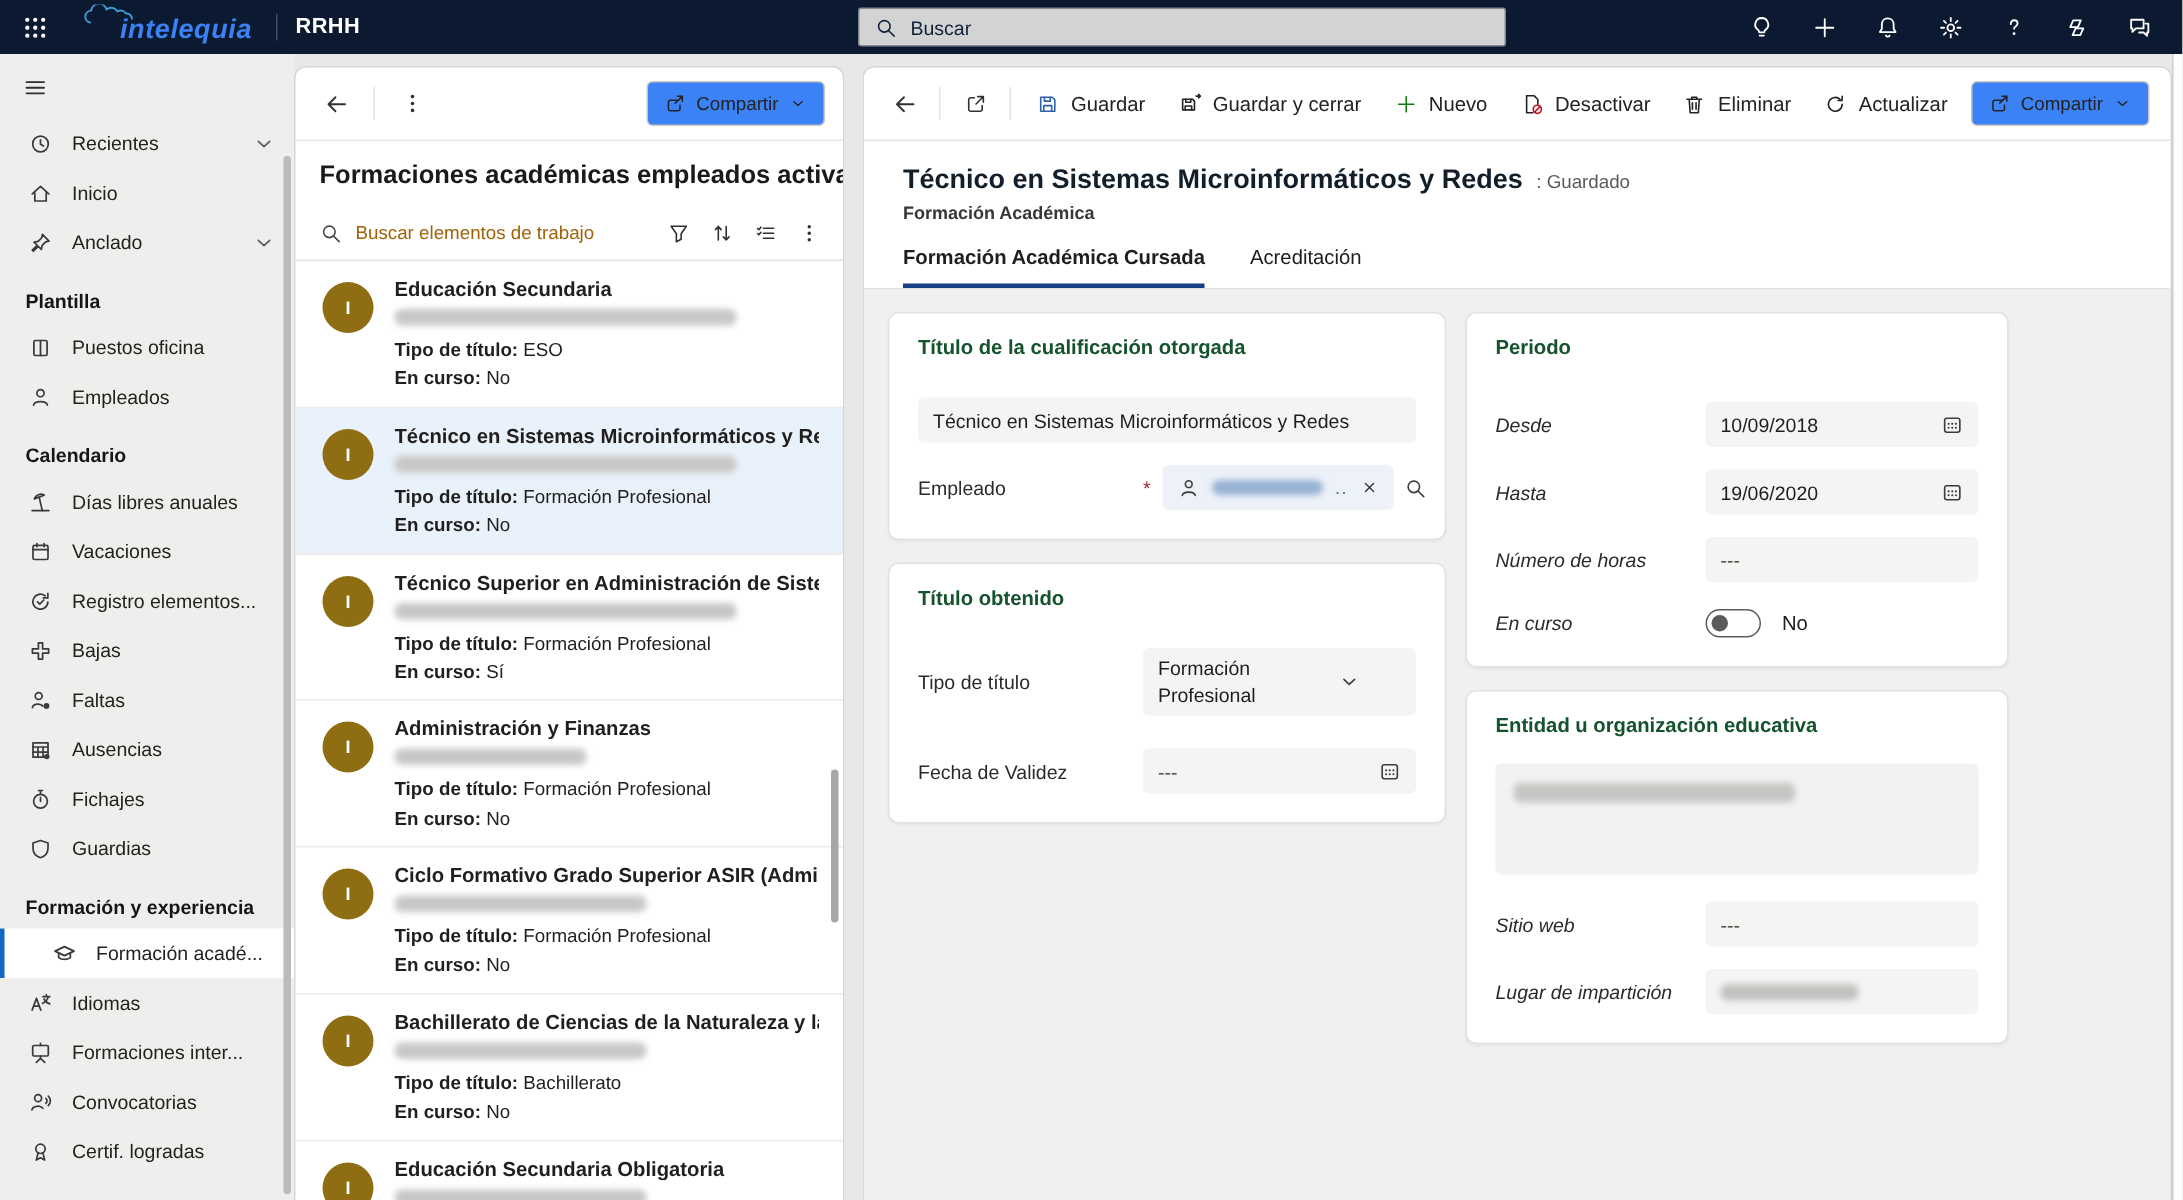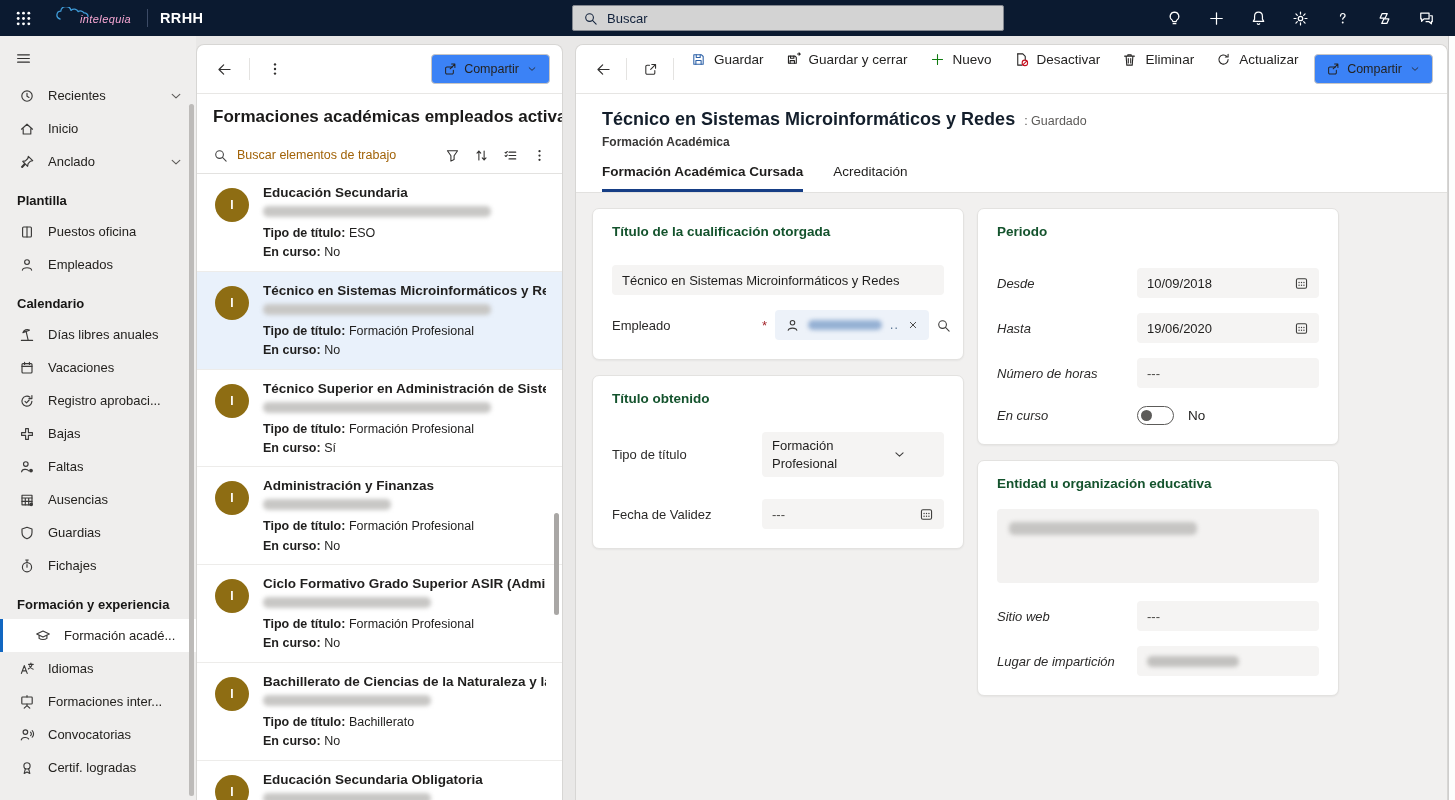--- a/index.html
+++ b/index.html
@@ -5,21 +5,21 @@
   * { box-sizing: border-box; margin: 0; padding: 0; }
   html,body { width:1455px; height:800px; overflow:hidden; }
   body { font-family:"Liberation Sans", sans-serif; background:#e9e8e7; color:#201f1e; }
 
   .ic { display:inline-flex; align-items:center; justify-content:center; }
   .ic svg { stroke:currentColor; fill:none; stroke-width:1.15; stroke-linecap:round; stroke-linejoin:round; display:block; }
 
   
   .topbar { position:relative; height:36px; background:#0b1a30; display:flex; align-items:center; color:#fff; }
   .waffle-btn { width:46px; height:36px; border:none; background:none; color:#fff; display:flex; align-items:center; justify-content:center; cursor:pointer; }
-  .brand { position:relative; font-style:italic; font-weight:normal; font-size:11px; letter-spacing:.4px; padding:4px 16px 2px 34px; color:#f9a8d4; }
+  .brand { position:relative; font-style:italic; font-weight:bold; font-size:18px; letter-spacing:.4px; padding:4px 16px 2px 34px; color:#3b82f6; }
   .brand .cloud { position:absolute; left:8px; top:-2px; color:#3f9ad6; }
   .tb-divider { width:1px; height:18px; background:#3c4b66; margin:0 12px 0 0; }
   .app-name { font-size:14.5px; font-weight:700; letter-spacing:.3px; }
   .tb-search { position:absolute; left:572px; top:5px; width:432px; height:26px; background:#d3d3d3; border:1px solid #83878f; border-radius:2px; display:flex; align-items:center; padding:0 10px; gap:9px; color:#14243d; cursor:text; }
   .tb-search .ph { font-size:13px; color:#10203a; }
   .topbar-actions { margin-left:auto; display:flex; align-items:center; padding-right:8px; }
   .tb-icon-btn { width:42px; height:36px; border:none; background:none; color:#fff; display:flex; align-items:center; justify-content:center; cursor:pointer; }
   .tb-icon-btn svg { width:17px; height:17px; }
 
   
@@ -56,21 +56,21 @@
   .li-title { font-size:13.5px; font-weight:700; color:#201f1e; white-space:nowrap; overflow:hidden; max-width:295px; }
   .blur { background:#c8c7c5; border-radius:5px; filter:blur(2px); }
   .li .blur { height:11px; margin:6px 0 7px; }
   .li-meta { font-size:12.5px; color:#201f1e; line-height:1.55; white-space:nowrap; }
   .li-meta b { font-weight:700; }
   .lp-scrollbar { position:absolute; right:3px; top:468px; width:5px; height:102px; background:#a9a7a5; border-radius:3px; }
 
   
   .form-panel { flex:1; margin:8px 0 0 12px; background:#f1f0ef; border:1px solid #d7d6d4; border-bottom:none; border-radius:8px 8px 0 0; display:flex; flex-direction:column; overflow:hidden; }
   .fp-cmdbar { height:49px; background:#fff; border-bottom:1px solid #e6e5e3; display:flex; align-items:center; padding:0 14px 0 10px; flex-shrink:0; }
-  .cmd { display:flex; align-items:flex-start; gap:8px; height:34px; padding:0 11px; border:none; background:none; border-radius:4px; font-size:13.5px; color:#242322; cursor:pointer; font-family:inherit; }
+  .cmd { display:flex; align-items:center; gap:8px; height:34px; padding:0 11px; border:none; background:none; border-radius:4px; font-size:13.5px; color:#242322; cursor:pointer; font-family:inherit; }
   .cmd .ic svg { width:15px; height:15px; }
   .ic-save { color:#2e62a8; }
   .ic-plus-cmd { color:#107c10; }
   .fp-share { margin-left:auto; }
 
   .fp-header { background:#fff; padding:15px 26px 0; border-bottom:1px solid #e2e1df; flex-shrink:0; }
   .fp-title-row { display:flex; align-items:baseline; gap:9px; }
   .fp-title { font-size:18px; font-weight:700; color:#131e2b; }
   .fp-status { font-size:12.5px; color:#5c5a58; }
   .fp-type { font-size:12px; font-weight:700; color:#383736; margin-top:5px; }
@@ -295,21 +295,21 @@
           <span class="nav-label">Vacaciones</span>
         </div>
         <div class="nav-item">
           <span class="ic ">
             <svg viewBox="0 0 16 16" width="16" height="16">
               <path d="M12.9 8.4A5 5 0 1 1 11 4.2"></path>
               <path d="M12.9 2.6v3h-3"></path>
               <path d="M6 8.3l1.5 1.5L10.2 7"></path>
             </svg>
           </span>
-          <span class="nav-label">Registro aprobaci...</span>
+          <span class="nav-label">Registro elementos...</span>
         </div>
         <div class="nav-item">
           <span class="ic ">
             <svg viewBox="0 0 16 16" width="16" height="16">
               <path d="M6.6 2.6h2.8v4h4v2.8h-4v4H6.6v-4h-4V6.6h4z"></path>
             </svg>
           </span>
           <span class="nav-label">Bajas</span>
         </div>
         <div class="nav-item">
@@ -328,33 +328,33 @@
               <rect x="3" y="3.2" width="10" height="9.6"></rect>
               <path d="M3 6h10M6.3 6v6.8M9.7 6v6.8M3 9.4h10"></path>
               <circle cx="12.2" cy="12.4" r="1.8" fill="currentColor" stroke="none"></circle>
             </svg>
           </span>
           <span class="nav-label">Ausencias</span>
         </div>
         <div class="nav-item">
           <span class="ic ">
             <svg viewBox="0 0 16 16" width="16" height="16">
-              <path d="M8 2.3 13 4v3.5c0 3.1-2 5.3-5 6.3-3-1-5-3.2-5-6.3V4z"></path>
-            </svg>
-          </span>
-          <span class="nav-label">Guardias</span>
-        </div>
-        <div class="nav-item">
-          <span class="ic ">
-            <svg viewBox="0 0 16 16" width="16" height="16">
               <circle cx="8" cy="9.2" r="4.6"></circle>
               <path d="M8 6.6v2.6M6.7 2h2.6M8 2v2.4"></path>
             </svg>
           </span>
           <span class="nav-label">Fichajes</span>
+        </div>
+        <div class="nav-item">
+          <span class="ic ">
+            <svg viewBox="0 0 16 16" width="16" height="16">
+              <path d="M8 2.3 13 4v3.5c0 3.1-2 5.3-5 6.3-3-1-5-3.2-5-6.3V4z"></path>
+            </svg>
+          </span>
+          <span class="nav-label">Guardias</span>
         </div>
         <div class="nav-group-title">Formación y experiencia</div>
         <div class="nav-item selected">
           <span class="ic ">
             <svg viewBox="0 0 16 16" width="16" height="16">
               <path d="M1.7 6.1 8 3.1l6.3 3L8 9.1z"></path>
               <path d="M4.1 7.5v2.9c2 1.5 5.8 1.5 7.8 0V7.5"></path>
             </svg>
           </span>
           <span class="nav-label">Formación acadé...</span>

